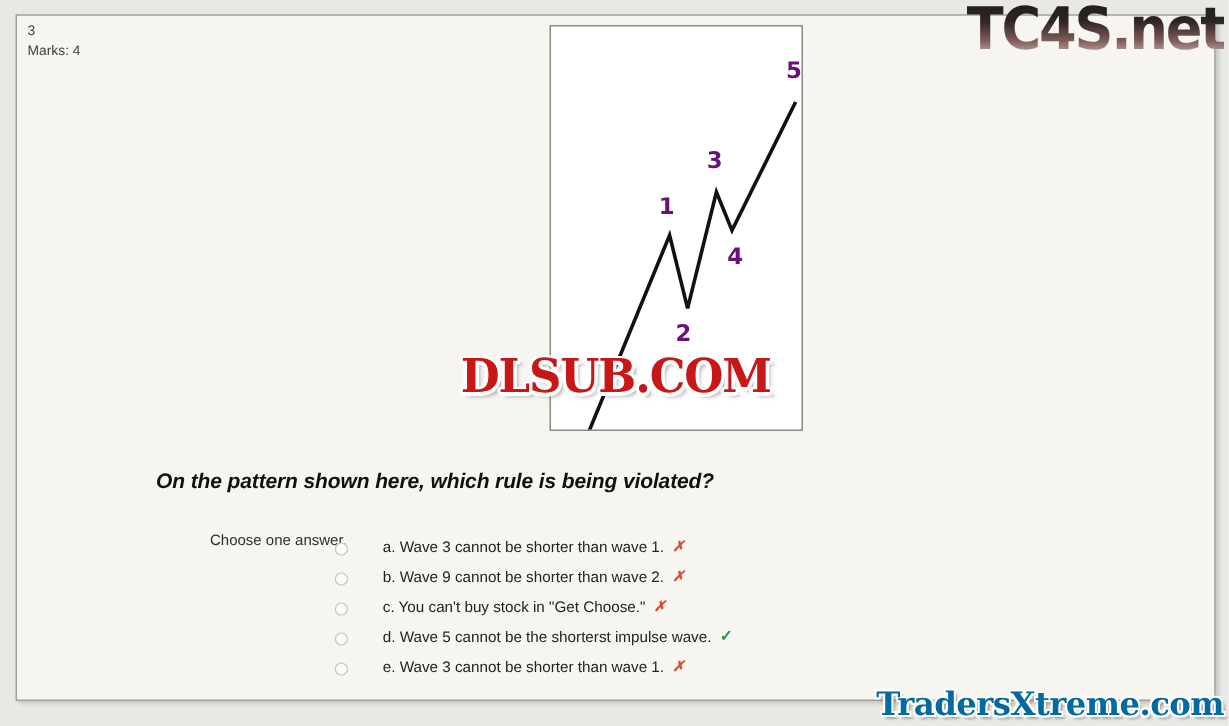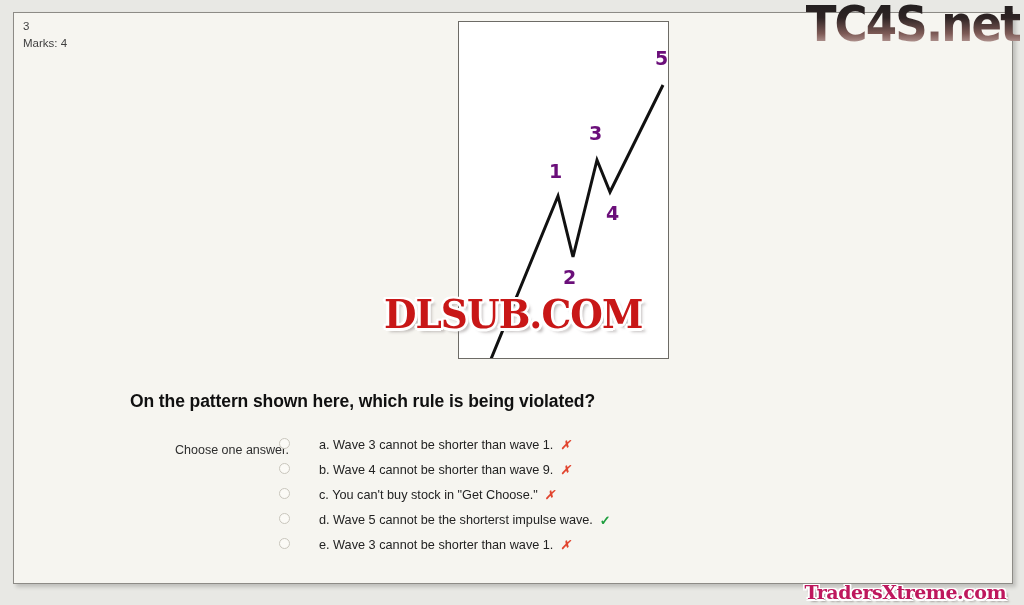--- a/index.html
+++ b/index.html
@@ -54,20 +54,21 @@
 
   
   #question-stem {
     position: absolute;
     left: 116px;
     top: 378px;
     font-size: 17.5px;
     font-weight: bold;
     color: #101010;
     letter-spacing: -0.1px;
+    font-style: italic;
   }
 
   
   #choose-label {
     position: absolute;
     left: 116px;
     top: 430px;
     font-size: 12.5px;
     color: #2e2e2e;
     margin-left: 45px;
@@ -75,21 +76,21 @@
   #answers {
     position: absolute;
     left: 265px;
     top: 425px;
     width: 520px;
   }
   .answer-row {
     position: relative;
     height: 25px;
     display: flex;
-    align-items: flex-start;
+    align-items: flex-end;
   }
   .radio {
     width: 11px;
     height: 11px;
     border: 1px solid #c9c6bd;
     border-radius: 50%;
     background: #fbfaf6;
     box-sizing: border-box;
     flex: 0 0 auto;
   }
@@ -143,26 +144,26 @@
     transform-origin: left top;
     white-space: nowrap;
     text-shadow:
       -2px 0 #ffffff, 2px 0 #ffffff, 0 -2px #ffffff, 0 2px #ffffff,
       -2px -2px #ffffff, 2px -2px #ffffff, -2px 2px #ffffff, 2px 2px #ffffff,
       -3px 0 #ffffff, 3px 0 #ffffff, 0 3px #ffffff,
       4px 4px 3px rgba(120,110,110,0.45);
   }
   #wm-traders {
     position: absolute;
-    right: 18px;
+    right: 4px;
     bottom: 2px;
     font-family: "DejaVu Serif", serif;
-    font-size: 19px;
-    font-weight: bold;
-    color: #be185d;
+    font-size: 27px;
+    font-weight: bold;
+    color: #0369a1;
     letter-spacing: -0.5px;
     white-space: nowrap;
     text-shadow:
       -1.5px 0 #ffffff, 1.5px 0 #ffffff, 0 -1.5px #ffffff, 0 1.5px #ffffff,
       -1.5px -1.5px #ffffff, 1.5px -1.5px #ffffff,
       -1.5px 1.5px #ffffff, 1.5px 1.5px #ffffff,
       3px 3px 2px rgba(110,100,100,0.5);
   }
   .wave-label {
     font-family: "DejaVu Sans", sans-serif;
@@ -202,21 +203,21 @@
     <div id="answers">
 
       <div class="answer-row">
         <span class="radio"></span>
         <span class="answer-text">a. Wave 3 cannot be shorter than wave 1.</span>
         <span class="mark wrong">✗</span>
       </div>
 
       <div class="answer-row">
         <span class="radio"></span>
-        <span class="answer-text">b. Wave 4 cannot be shorter than wave 9.</span>
+        <span class="answer-text">b. Wave 9 cannot be shorter than wave 2.</span>
         <span class="mark wrong">✗</span>
       </div>
 
       <div class="answer-row">
         <span class="radio"></span>
         <span class="answer-text">c. You can't buy stock in "Get Choose."</span>
         <span class="mark wrong">✗</span>
       </div>
 
       <div class="answer-row">

